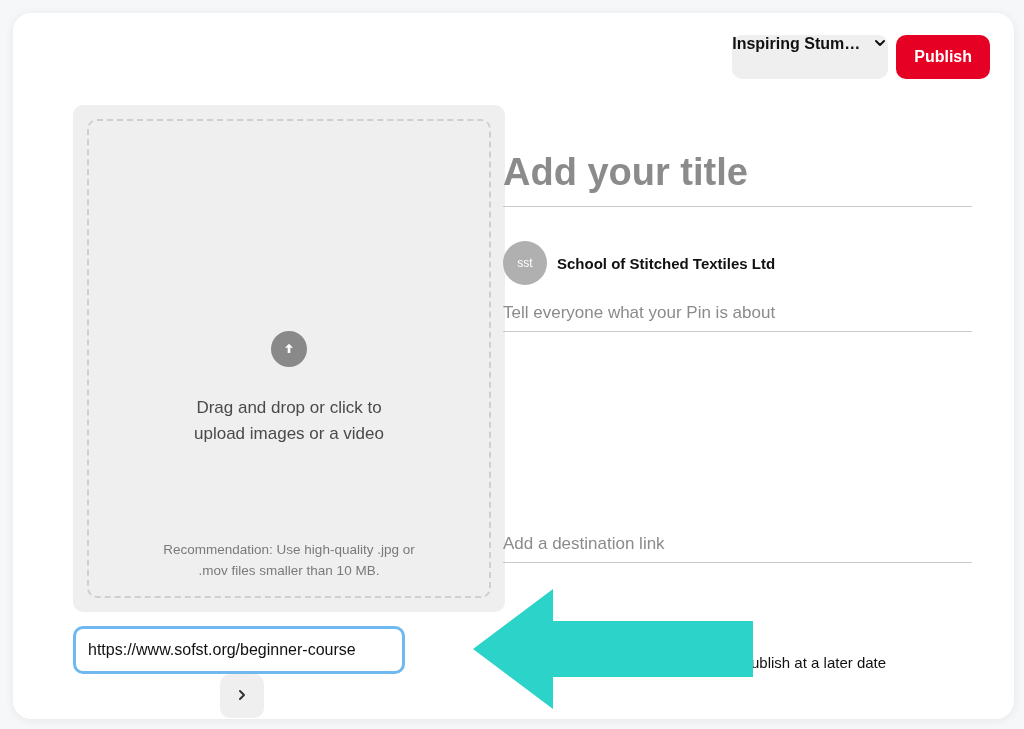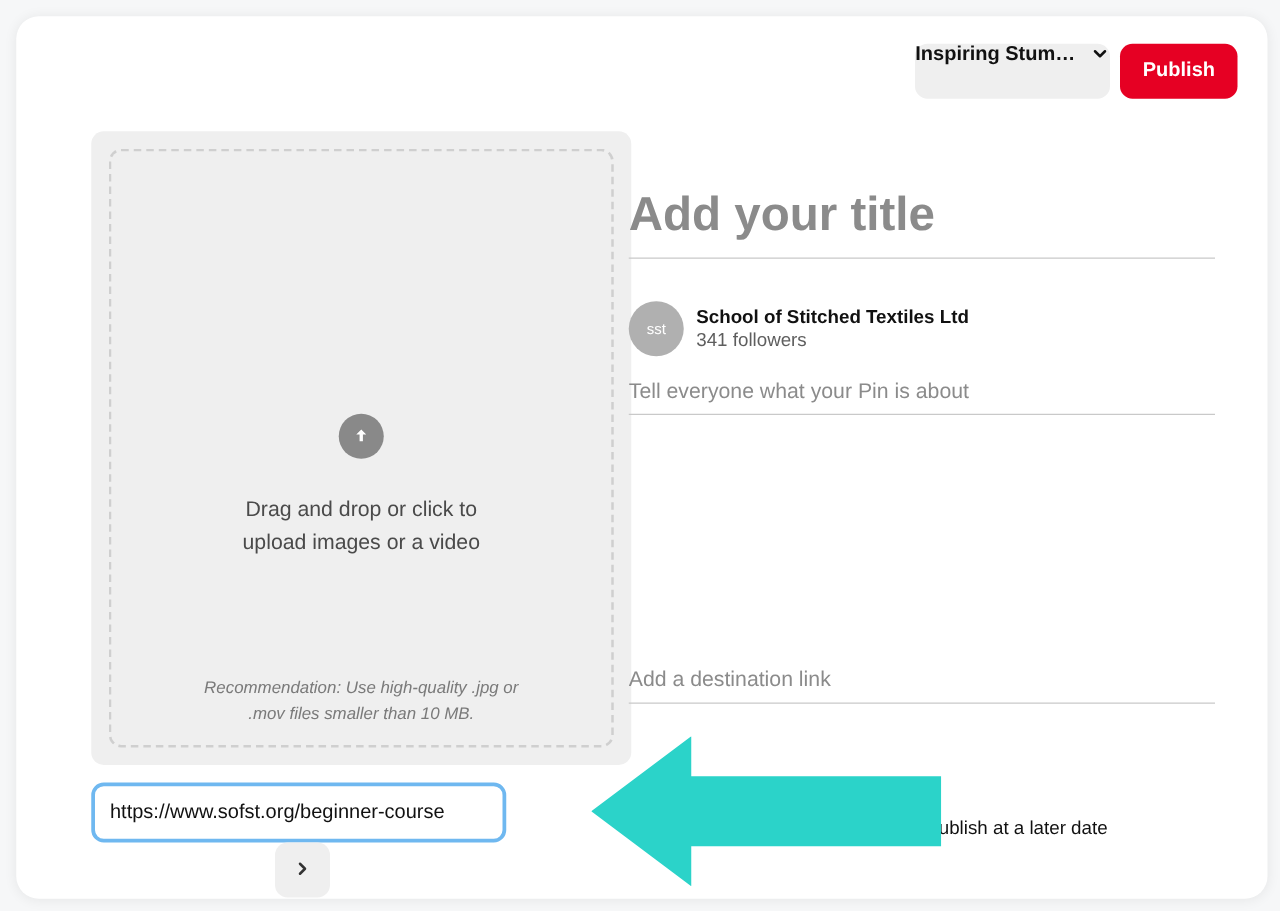--- a/index.html
+++ b/index.html
@@ -84,21 +84,20 @@
     max-width: 230px;
   }
   .upload-footer {
     position: absolute;
     bottom: 14px;
     left: 0; right: 0;
     text-align: center;
     color: #7a7a7a;
     font-size: 13.5px;
     line-height: 1.55;
-    font-style: italic;
   }
   .upload-specs {
     font-weight: 700;
     color: #5e5e5e;
     margin-top: 6px;
     font-size: 14.5px;
     cursor: pointer;
   }
 
   .url-row {
@@ -239,21 +238,20 @@
     </button>
   </div>
 
   <div class="right-col">
     <input class="title-input" type="text" placeholder="Add your title" style="">
 
     <div class="author-row">
       <div class="avatar">sst</div>
       <div>
         <div class="author-name">School of Stitched Textiles Ltd</div>
-        <div class="author-followers">341 followers</div>
       </div>
     </div>
 
     <input class="desc-input" type="text" placeholder="Tell everyone what your Pin is about" style="">
 
     <div class="link-block">
       <input class="desc-input" type="text" placeholder="Add a destination link" style="">
     </div>
   </div>
 

